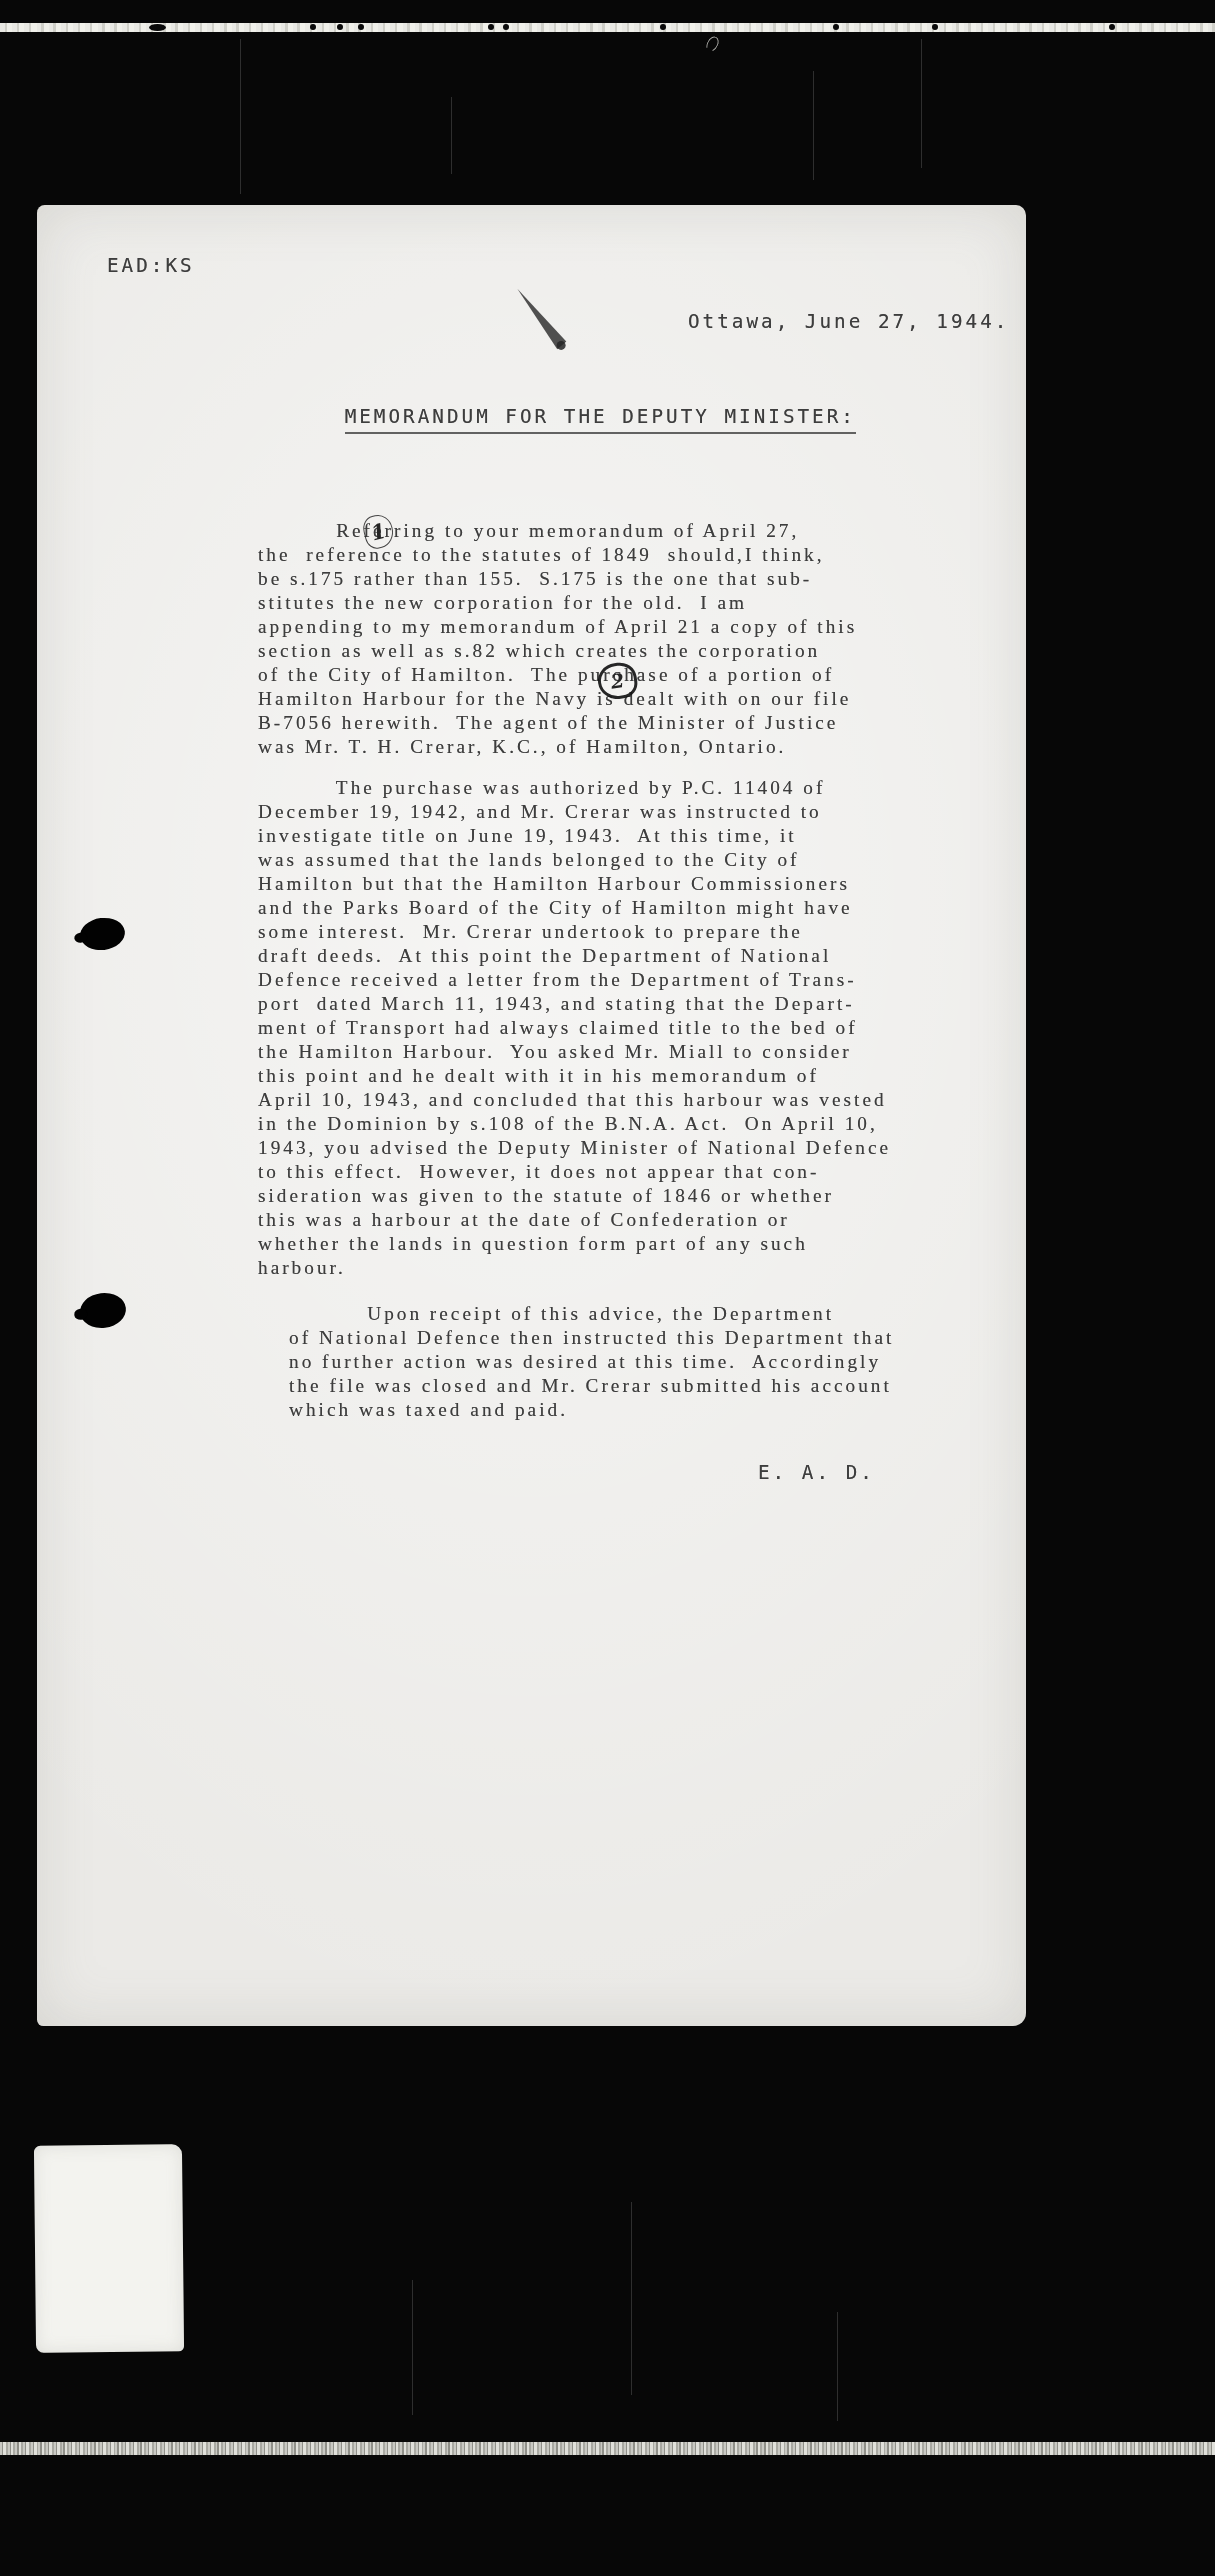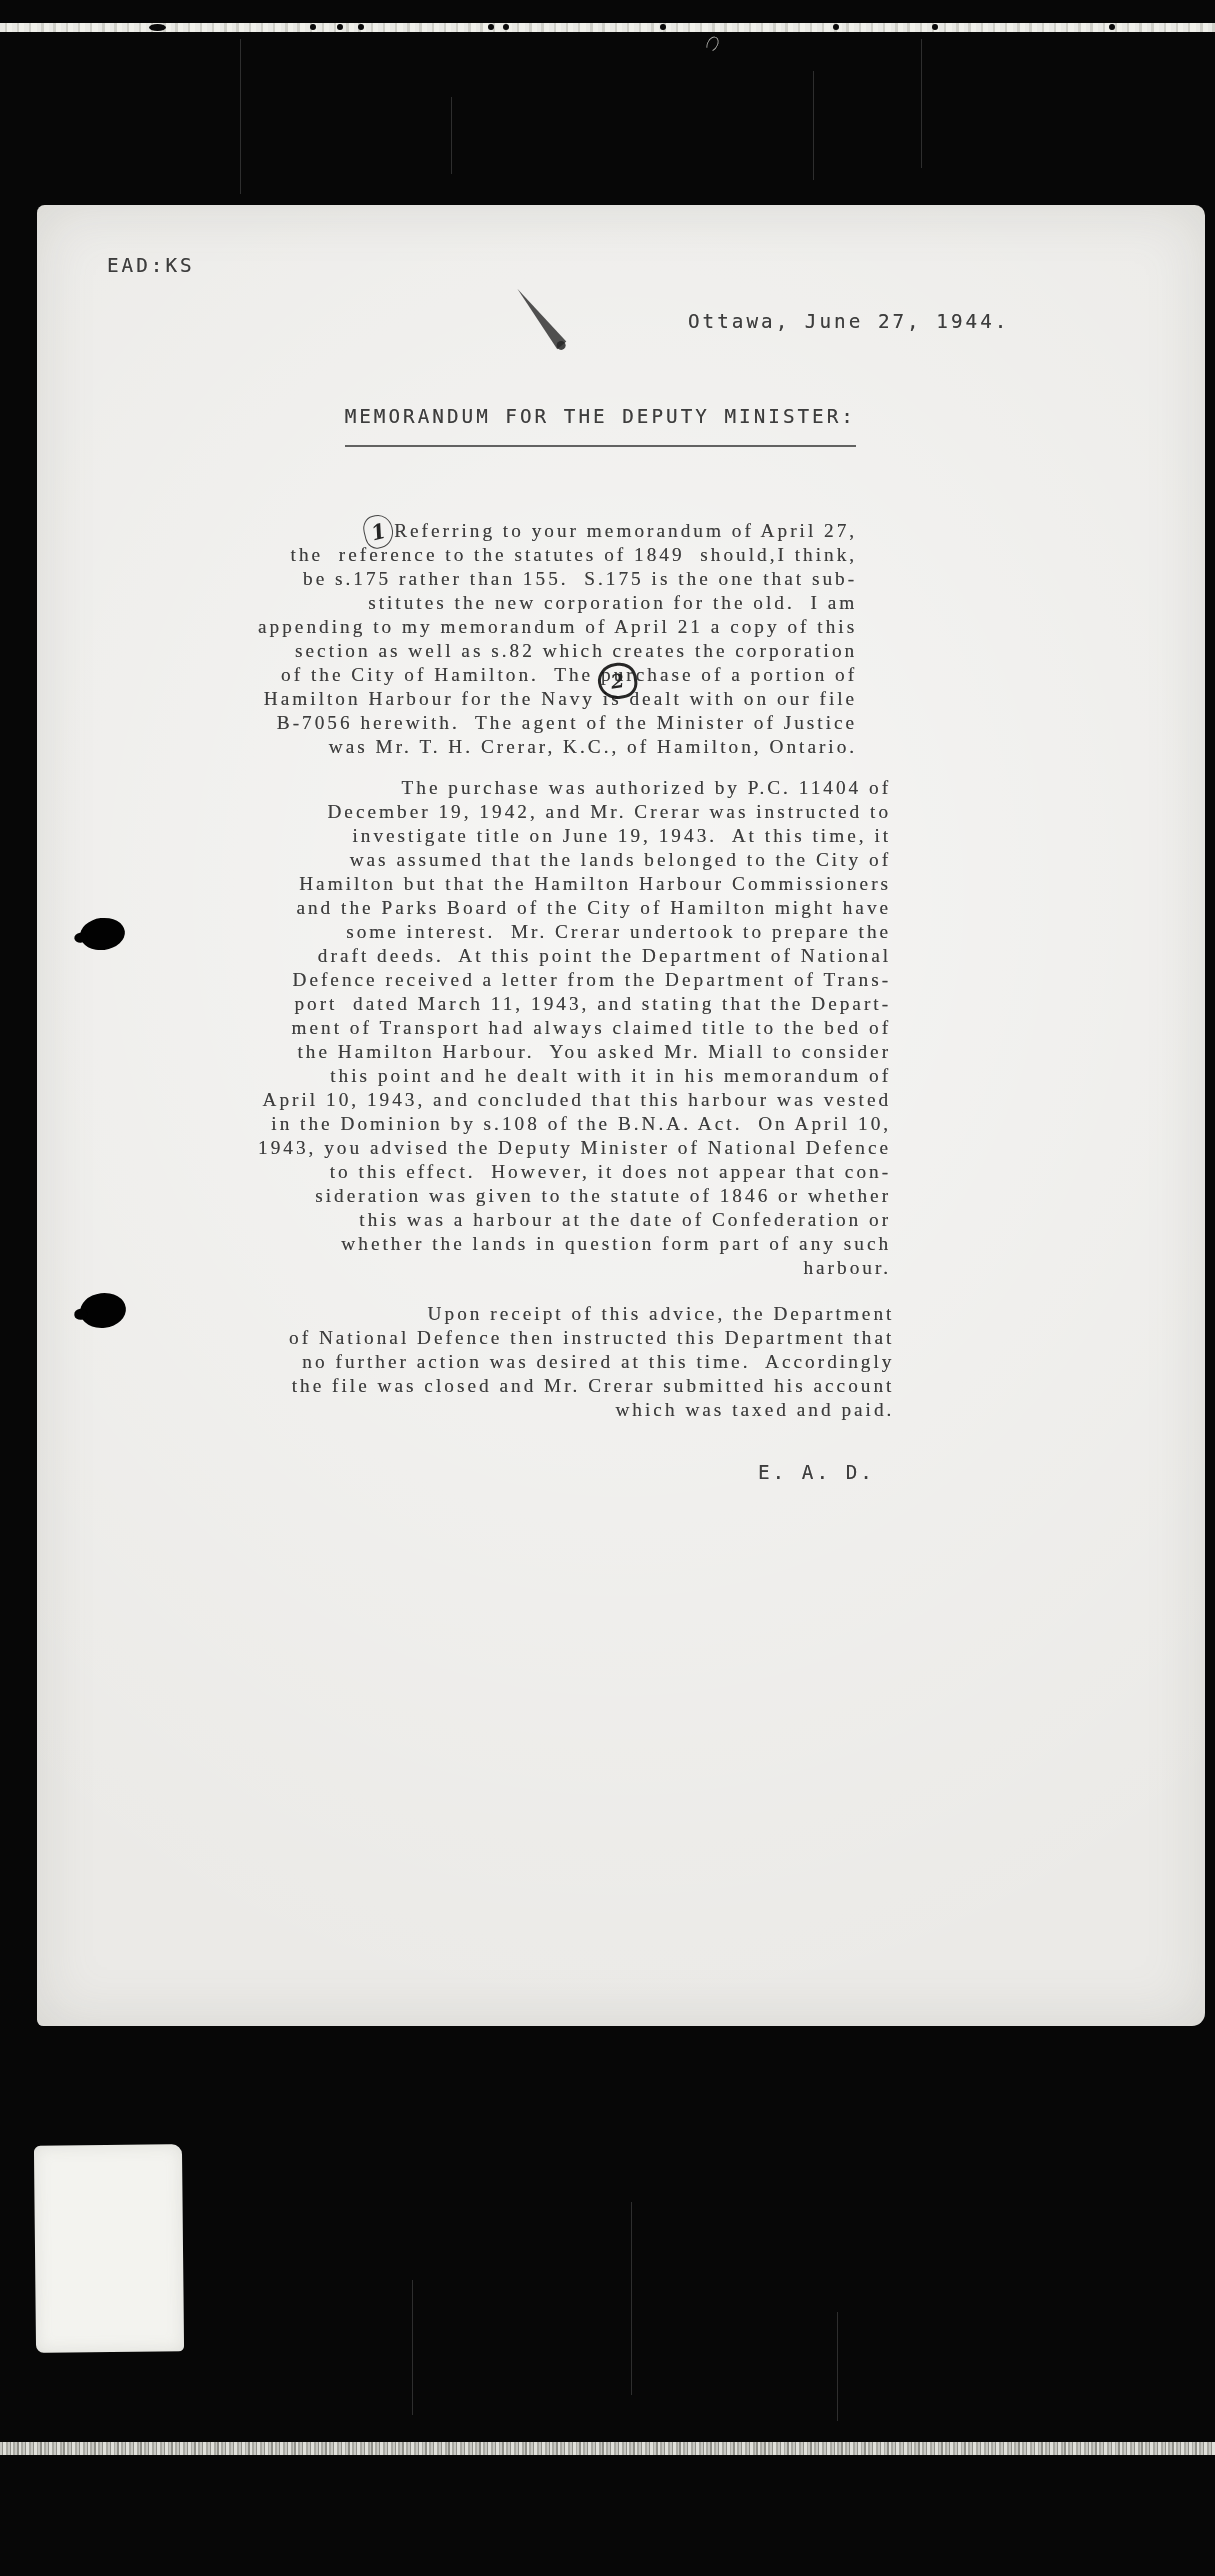--- a/index.html
+++ b/index.html
@@ -14,33 +14,33 @@
     background:repeating-linear-gradient(90deg,#c9c9c3 0 1.9px,#8f8f88 1.9px 3.2px,#e0e0da 3.2px 5.8px,#a9a9a2 5.8px 7.7px);}
   .speck{position:absolute;top:1.3px;height:5.8px;width:5.8px;background:#0a0a0a;border-radius:50%;}
   .speck.big{width:16.7px;height:7px;border-radius:50%;}
   .scratch{position:absolute;width:1.3px;background:rgba(230,230,225,.18);}
   .curl{position:absolute;left:707px;top:36px;width:9px;height:14px;border:1.9px solid rgba(220,220,215,.75);
         border-radius:50%;border-bottom-color:transparent;transform:rotate(28deg);}
   .splice{position:absolute;left:35px;top:2145px;width:148px;height:207px;background:#f3f3ef;
           border-radius:6.4px 10.3px 5.2px 7.7px;transform:rotate(-.6deg);
           box-shadow:inset 0 0 15.5px rgba(160,160,150,.25);}
   
-  .page{position:absolute;left:37px;top:205px;width:1168px;height:1821px;
+  .page{position:absolute;left:37px;top:205px;width:989px;height:1821px;
         background:radial-gradient(120% 90% at 50% 38%, rgba(255,255,255,.55), rgba(255,255,255,0) 70%),var(--paper,#ebeae7);
         border-radius:7.7px 10.3px 13px 6.4px;
-        box-shadow:inset 0 0 58px rgba(115,115,105,.18);text-align:right;}
+        box-shadow:inset 0 0 58px rgba(115,115,105,.18);}
   .typed{position:absolute;color:var(--ink,#3d3d3d);font-size:19.3px;letter-spacing:3px;
          white-space:pre;text-shadow:0 0 0.6px rgba(61,61,61,.55);}
   .tline{height:24px;line-height:24px;white-space:pre;font-family:Liberation Serif, serif;}
   .para{line-height:24px;}
   .typist{left:70px;top:49px;}
   .dateline{left:651px;top:105px;}
   .heading-wrap{left:220px;top:177px;}
   .subject-wrap{left:422px;top:251px;}
-  .underline{border-bottom:2.6px solid rgba(58,58,58,.78);padding-bottom:17px;display:inline-block;}
+  .underline{border-bottom:2.6px solid rgba(58,58,58,.78);padding-bottom:4px;display:inline-block;}
   .para1{left:221px;top:314px;}
   .para2{left:221px;top:571px;}
   .para3{left:221px;top:1097px;margin-left:31px;}
   .signature{left:721px;top:1256px;}
   
   .annotation{position:absolute;display:flex;align-items:center;justify-content:center;
               font-family:"DejaVu Serif", serif;font-style:italic;font-weight:bold;
               color:#242424;}
   .circle-1{left:327px;top:310px;width:27px;height:31px;border:1.9px solid rgba(30,30,30,.82);
             border-radius:46% 54% 58% 42%;transform:rotate(-14deg);font-size:20.6px;}

